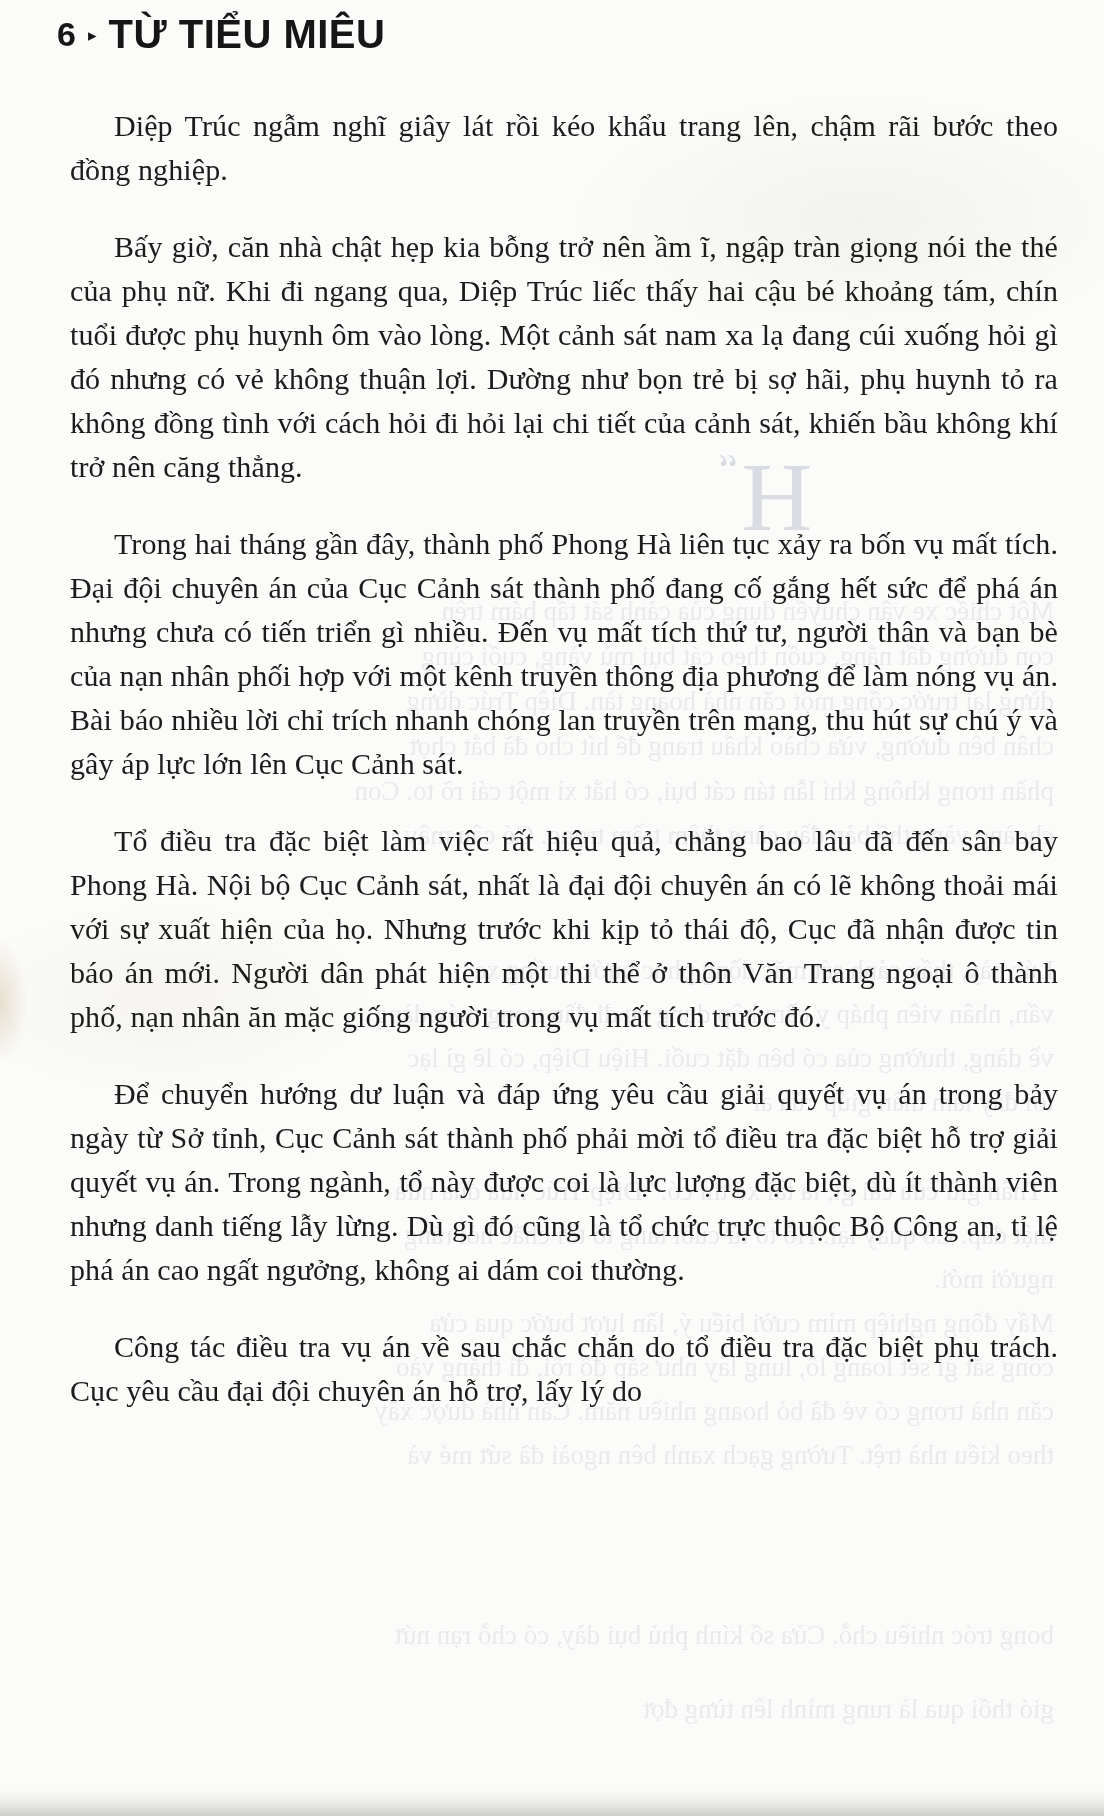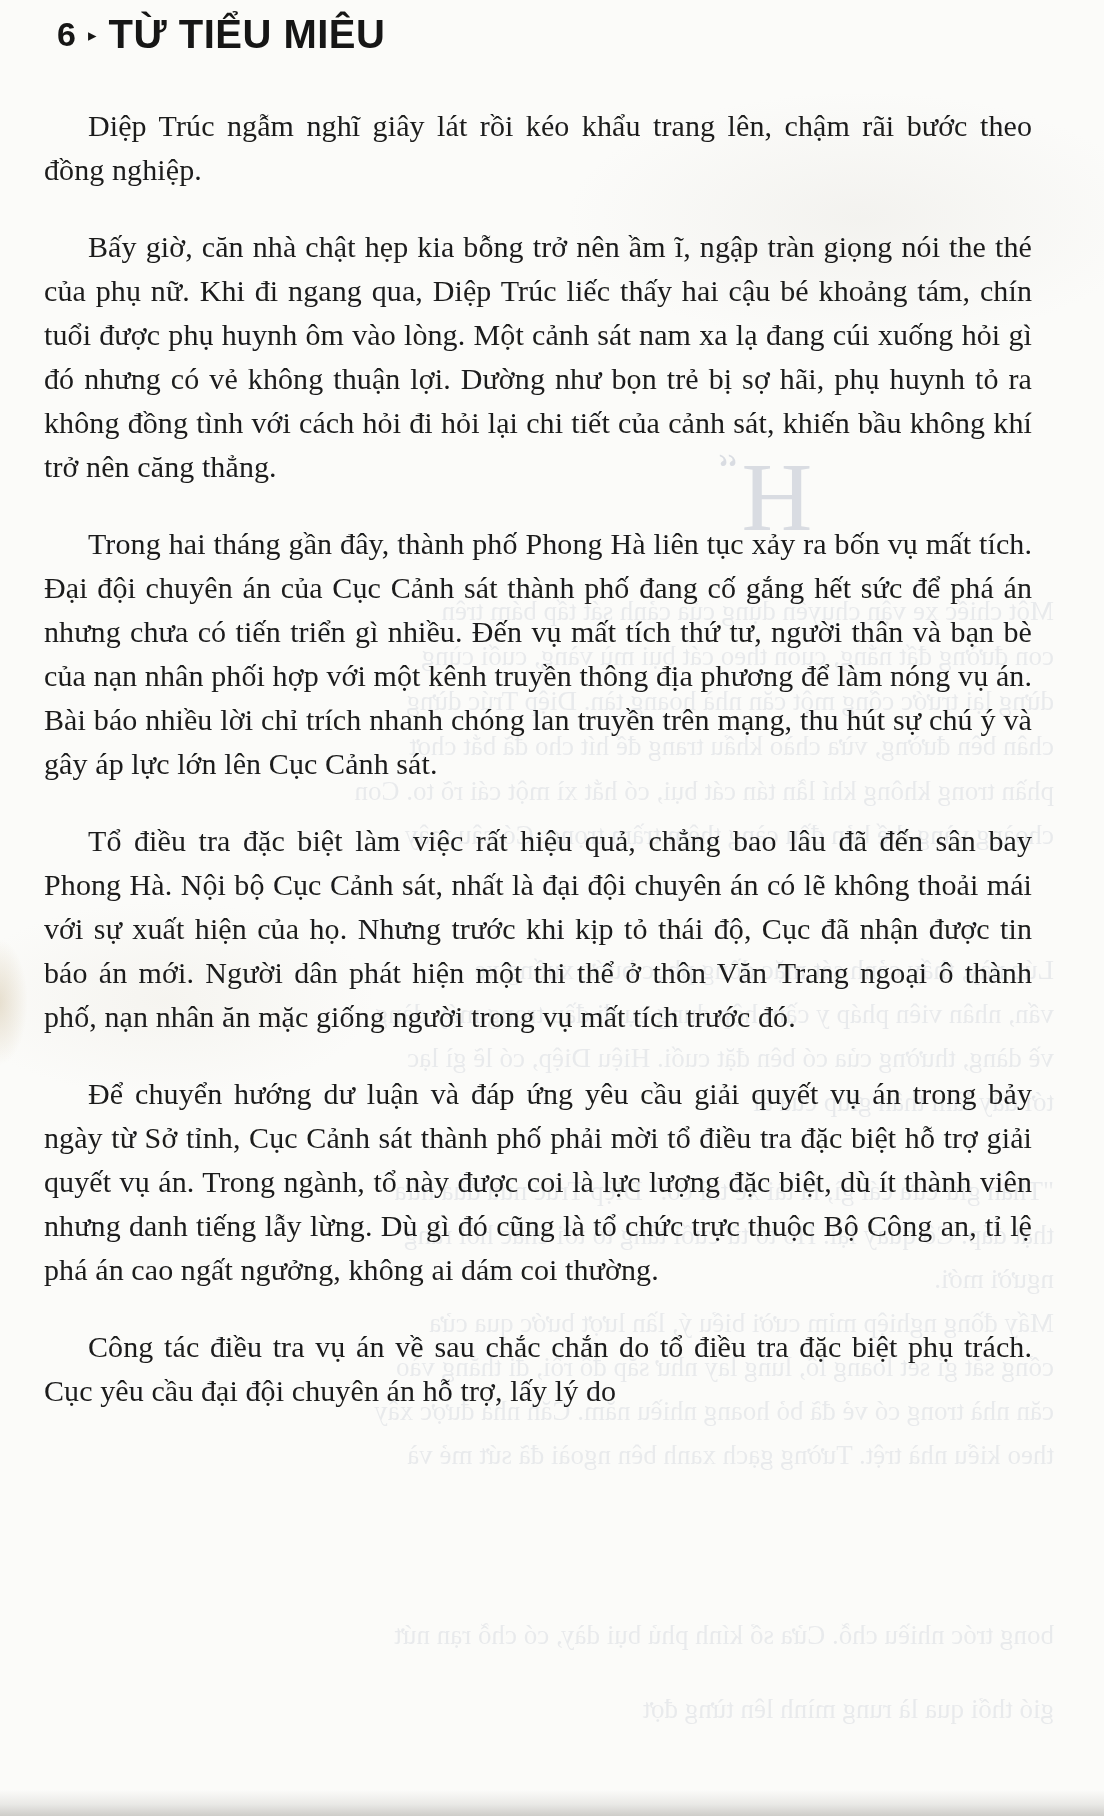--- a/index.html
+++ b/index.html
@@ -30,21 +30,21 @@
     color: #161616;
   }
   .running-head .pgnum { font-size: 34px; line-height: 1; }
   .running-head .tri   { font-size: 17px; line-height: 1; margin-top: 2px; }
   .running-head .btitle{ font-size: 40px; line-height: 1; letter-spacing: 0.5px; }
 
   
   .body-text {
     position: absolute;
     top: 104px;
-    left: 44px;
+    left: 70px;
     width: 988px;
     z-index: 2;
   }
   .body-text p {
     margin: 0 0 33px 0;
     font-size: 30px;
     line-height: 44px;
     text-align: justify;
     text-indent: 44px;
     letter-spacing: 0.1px;

